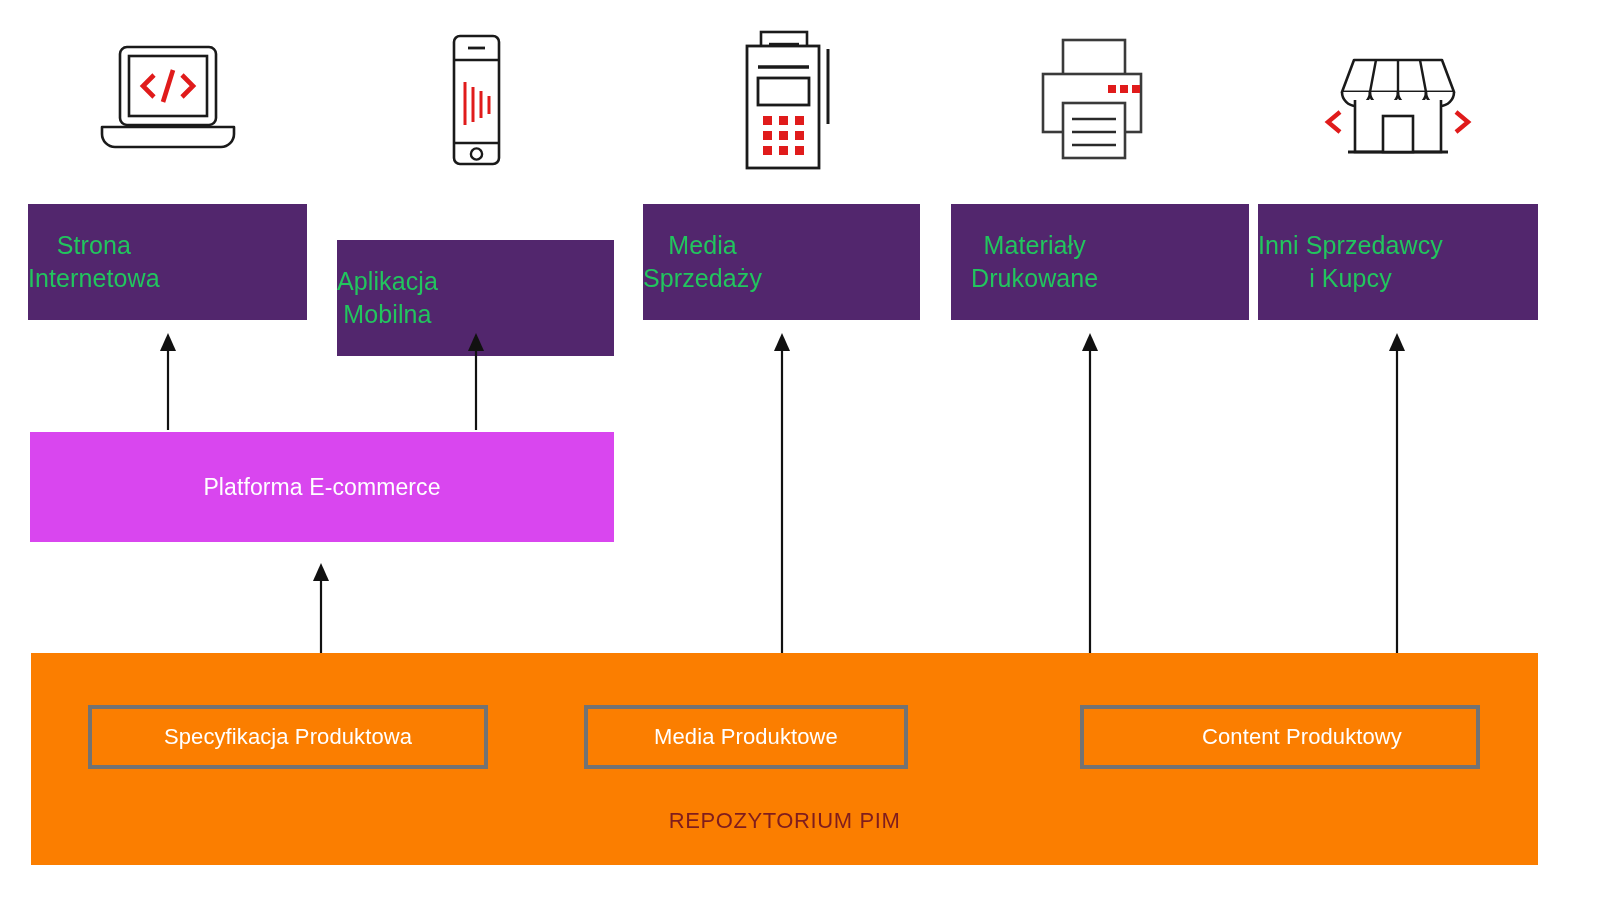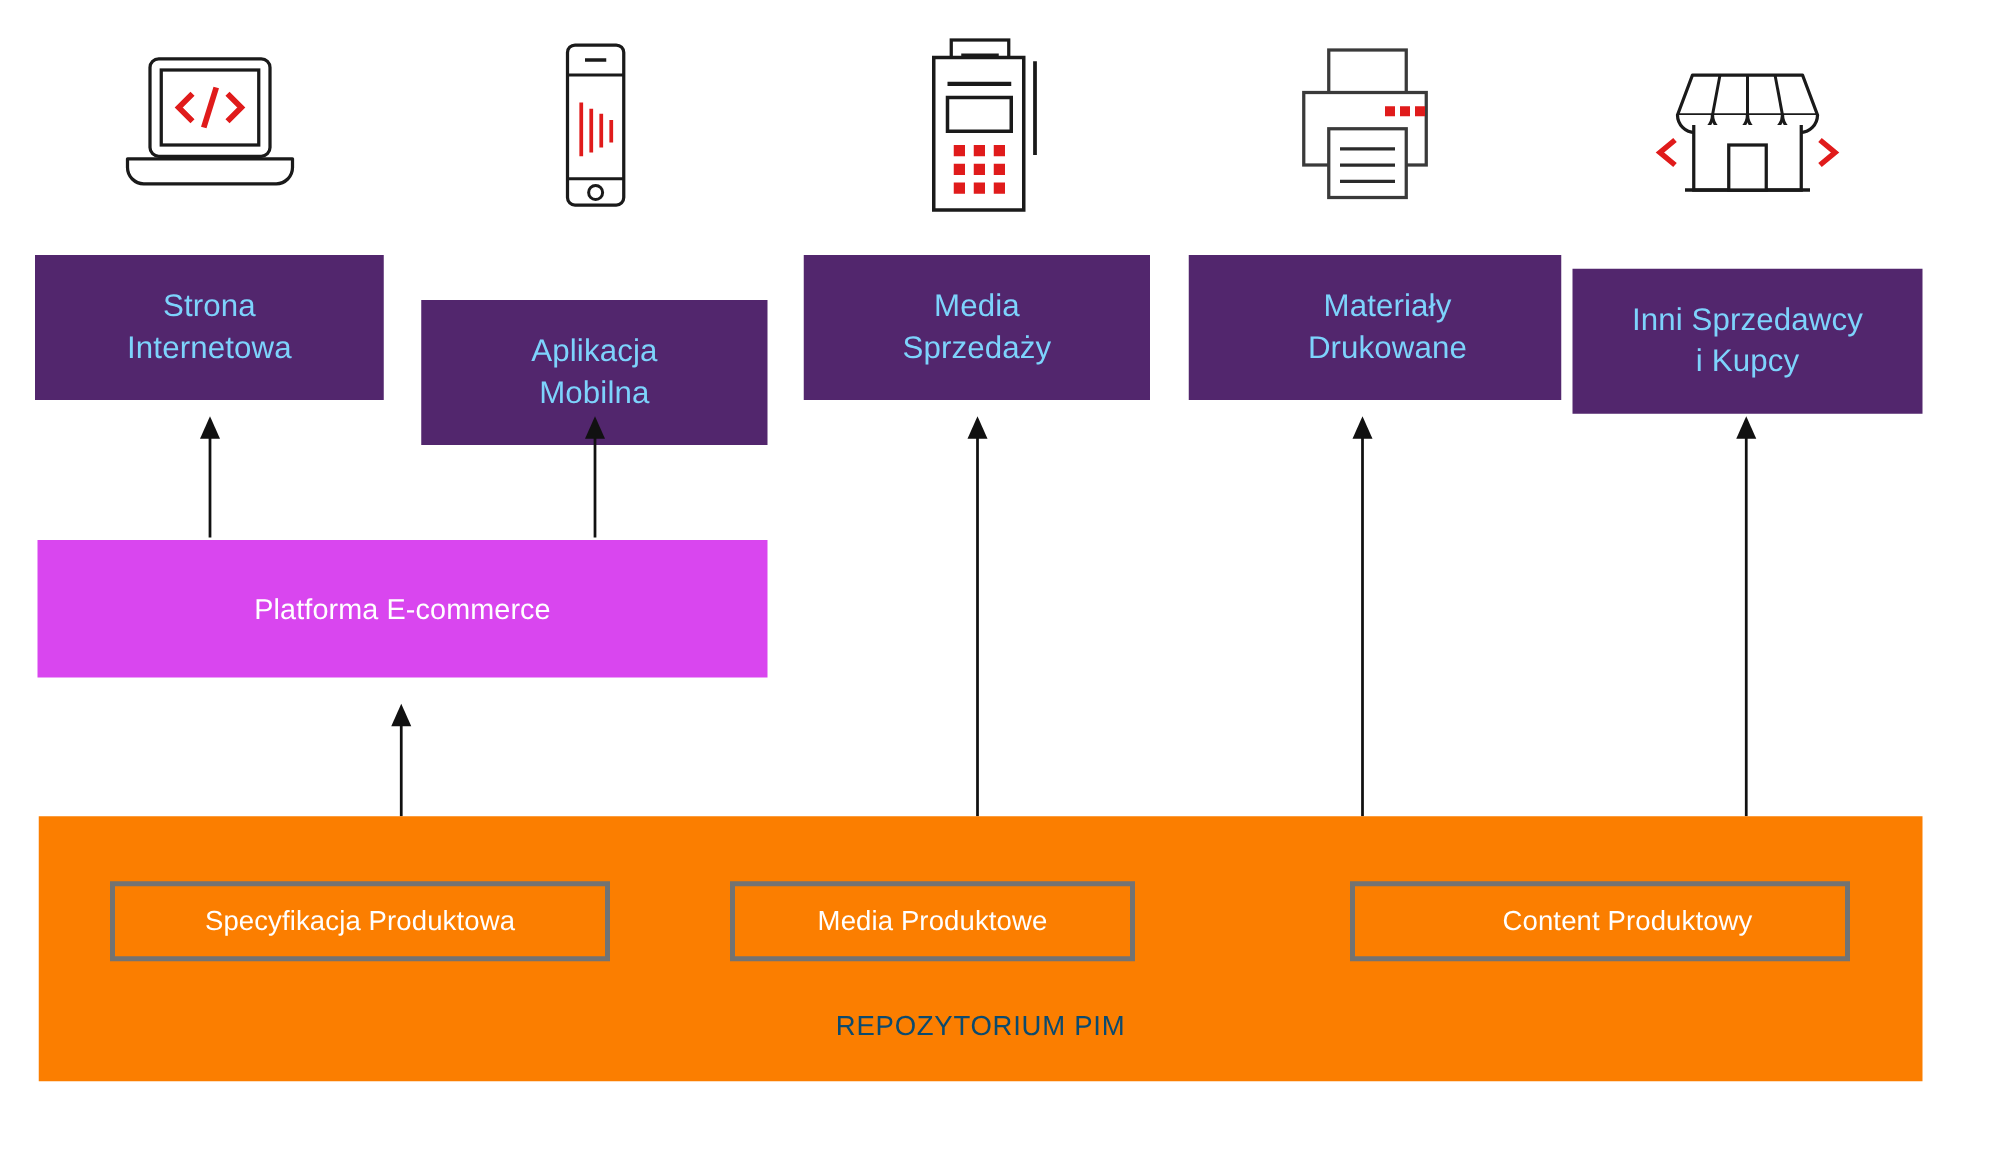--- a/index.html
+++ b/index.html
@@ -26,24 +26,23 @@
     display: flex;
     align-items: center;
     justify-content: center;
   }
   .icon-slot svg { display: block; }
 
   
   .channel-box {
     position: absolute;
     background: #52266D;
-    color: #7dd3fc;
-    display: flex;
-    align-items: center;
-    justify-content: center;
+    color: #22c55e;
+    display: flex;
+    align-items: center;
     text-align: center;
     font-size: 25px;
     line-height: 1.32;
     letter-spacing: 0.1px;
     font-weight: 400;
   }
   .channel-box .label { white-space: pre-line; }
 
   
   .platform-box {
@@ -82,21 +81,21 @@
     font-size: 22px;
     box-sizing: border-box;
     letter-spacing: 0.1px;
   }
   .pim-title {
     position: absolute;
     left: 31px;
     top: 808px;
     width: 1507px;
     text-align: center;
-    color: #0c4a6e;
+    color: #7f1d1d;
     font-size: 22px;
     letter-spacing: 0.6px;
   }
 
   
   .arrow { position: absolute; }
 </style>
 </head>
 <body>
 
@@ -207,21 +206,21 @@
   <div class="channel-box" style="left:643px; top:204px; width:277px; height:116px;">
     <span class="label">Media
 Sprzedaży</span>
   </div>
 
   <div class="channel-box" style="left:951px; top:204px; width:278px; height:116px;padding-left:20px;">
     <span class="label">Materiały
 Drukowane</span>
   </div>
 
-  <div class="channel-box" style="left:1258px; top:215px; width:280px; height:116px;">
+  <div class="channel-box" style="left:1258px; top:204px; width:280px; height:116px;">
     <span class="label">Inni Sprzedawcy
 i Kupcy</span>
   </div>
 
   <svg class="arrow" style="left:150px; top:330px;" width="36" height="102">
     <line x1="18" y1="100" x2="18" y2="18" stroke="#111" stroke-width="2.2"></line>
     <path d="M18 3 L26 21 L10 21 Z" fill="#111"></path>
   </svg>
 
   <svg class="arrow" style="left:458px; top:330px;" width="36" height="102">

